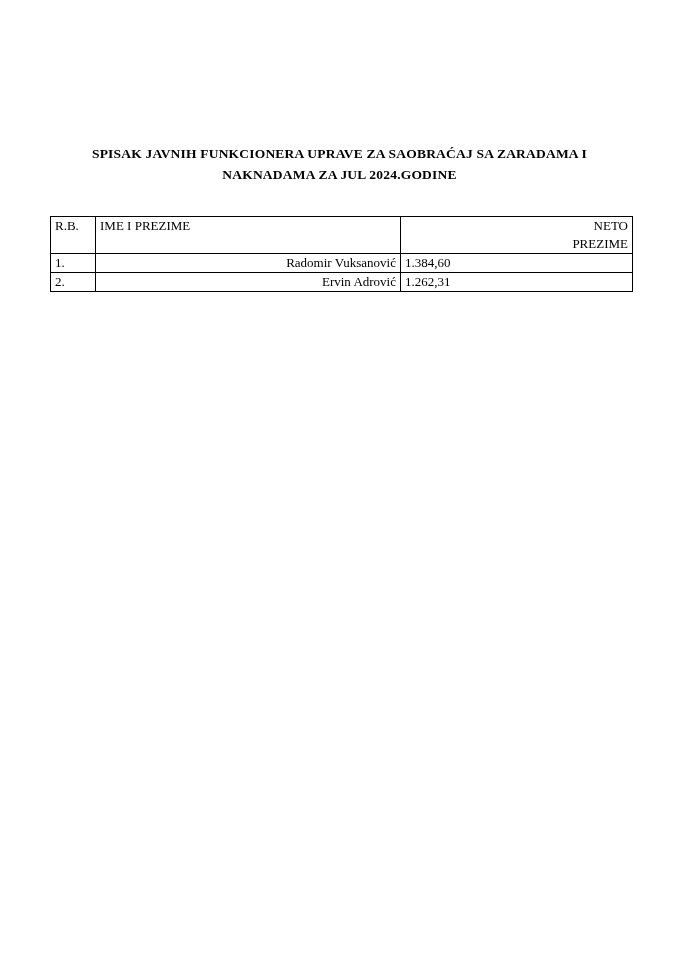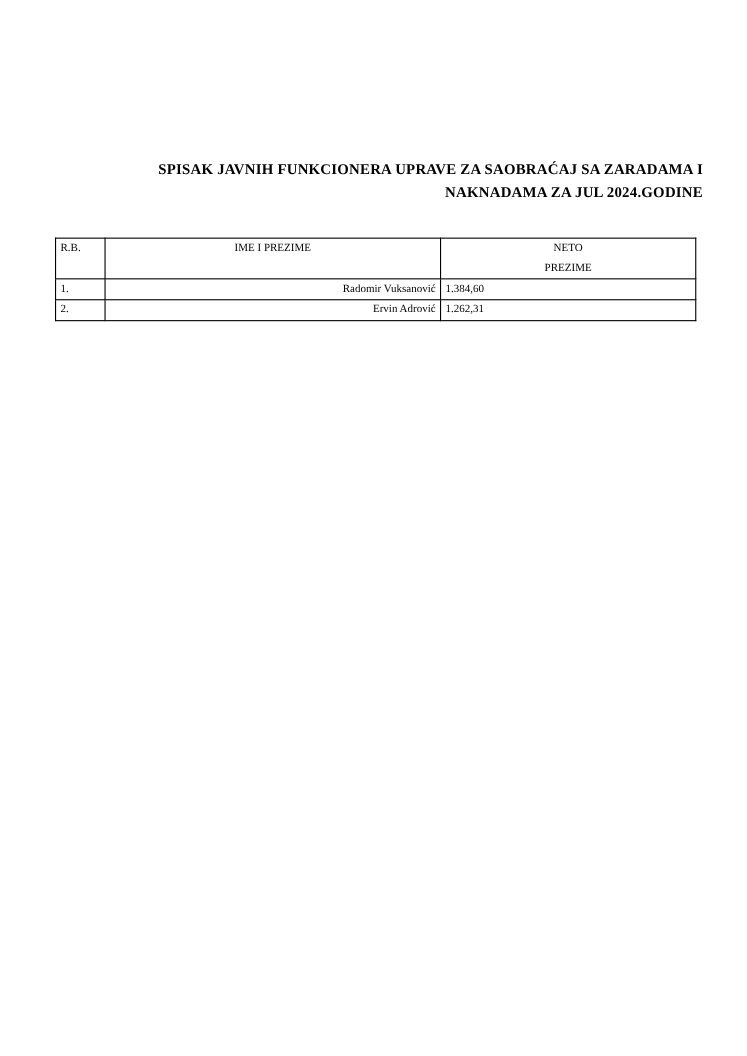--- a/index.html
+++ b/index.html
@@ -14,51 +14,51 @@
     background: #ffffff;
     color: #000000;
     font-family: "Liberation Serif", serif;
     overflow: hidden;
   }
   .doc-title {
     position: absolute;
     top: 143px;
     left: 40px;
     right: 40px;
-    text-align: right;
+    text-align: center;
     font-weight: bold;
     font-size: 13.5px;
     line-height: 21px;
     letter-spacing: 0.2px;
   }
   table.salary-table {
     position: absolute;
     top: 216px;
     left: 50px;
     width: 582px;
     border-collapse: collapse;
     table-layout: fixed;
-    font-size: 10px;
+    font-size: 13px;
   }
   table.salary-table th,
   table.salary-table td {
     border: 1px solid #000000;
     padding: 0 4px;
     font-weight: normal;
     vertical-align: top;
     line-height: 18px;
     overflow: hidden;
     white-space: nowrap;
   }
   col.col-rb { width: 45px; }
   col.col-name { width: 305px; }
   col.col-salary { width: 232px; }
   th.h-rb { text-align: left; }
-  th.h-name { text-align: center; }
-  th.h-salary { text-align: center; }
+  th.h-name { text-align: left; }
+  th.h-salary { text-align: right; }
   td.c-rb { text-align: left; }
   td.c-name { text-align: right; }
   td.c-salary { text-align: left; }
 </style>
 </head>
 <body>
 
 <div class="page">
 
   <div class="doc-title">

